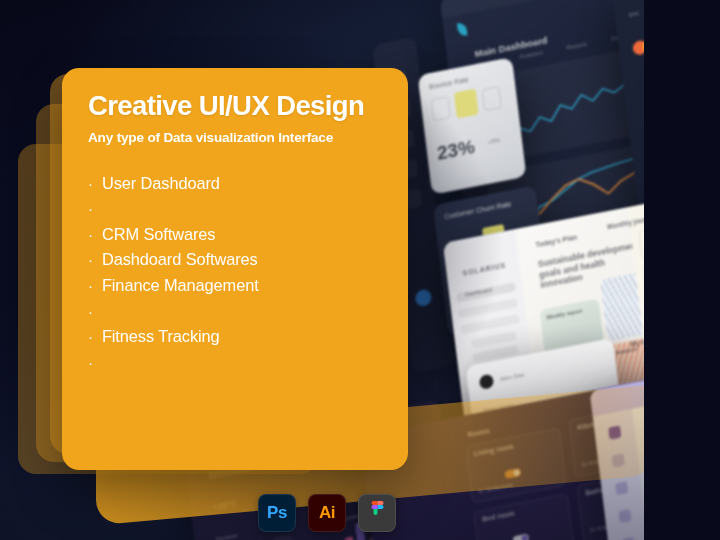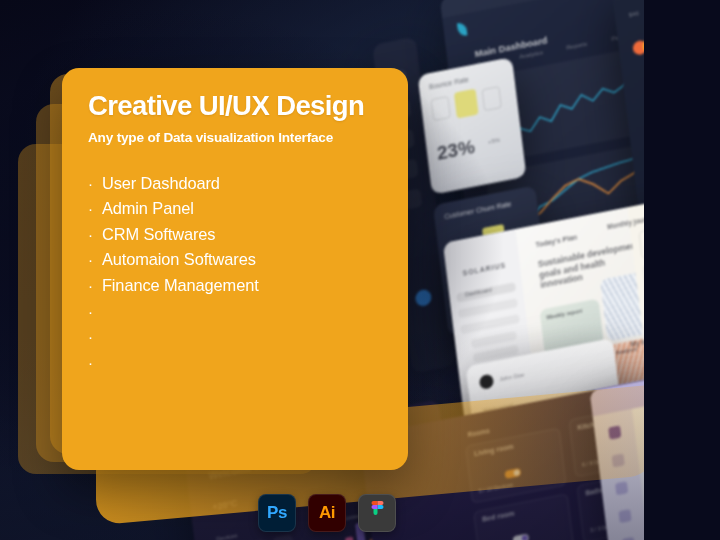--- a/index.html
+++ b/index.html
@@ -458,39 +458,39 @@
     <h1 id="title">Creative UI/UX Design</h1>
     <h2 id="subtitle">Any type of Data visualization Interface</h2>
 
     <ul id="features">
       <li>
         <span class="dot">·</span>
         <span>User Dashdoard</span>
       </li>
       <li>
         <span class="dot">·</span>
-        <span>Admin Panel</span>
       </li>
       <li>
         <span class="dot">·</span>
         <span>CRM Softwares</span>
       </li>
       <li>
         <span class="dot">·</span>
-        <span>Automaion Softwares</span>
+        <span>Dashdoard Softwares</span>
       </li>
       <li>
         <span class="dot">·</span>
         <span>Finance Management</span>
       </li>
       <li>
         <span class="dot">·</span>
       </li>
       <li>
         <span class="dot">·</span>
+        <span>Fitness Tracking</span>
       </li>
       <li>
         <span class="dot">·</span>
       </li>
     </ul>
   </div>
 
   <div id="badges">
     <div class="badge" id="badge-ps">
       <span>Ps</span>

